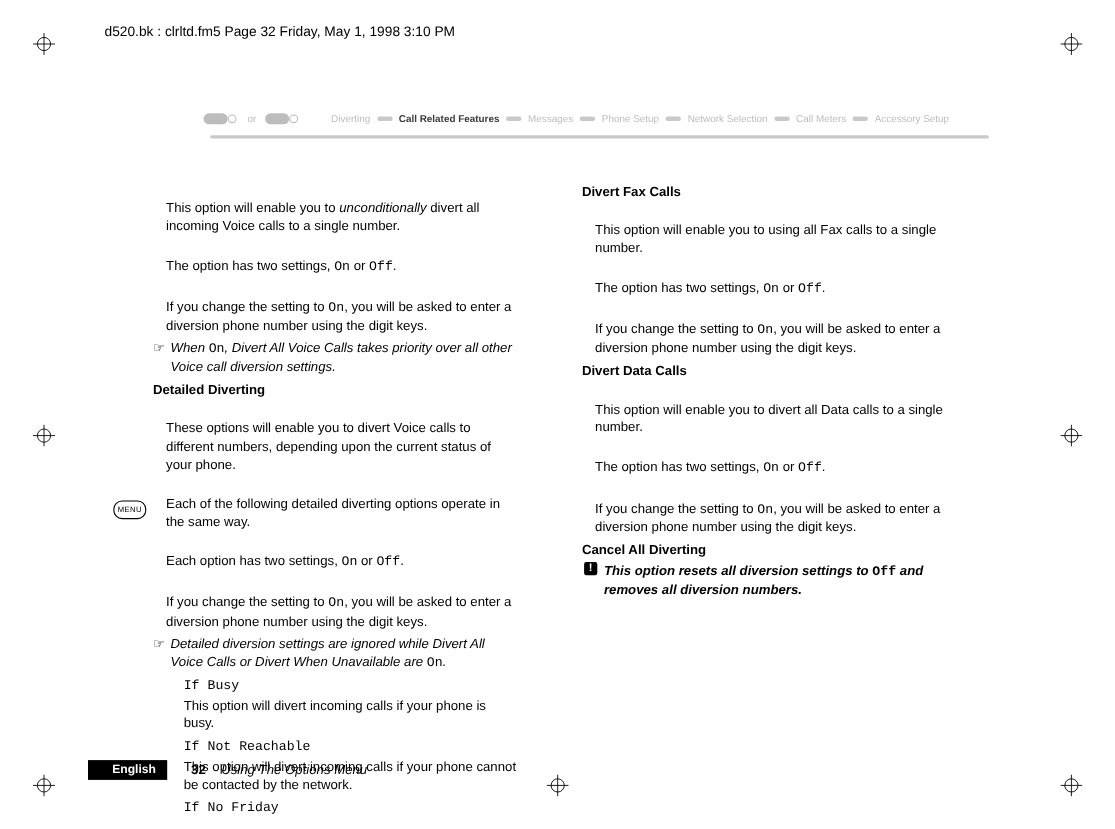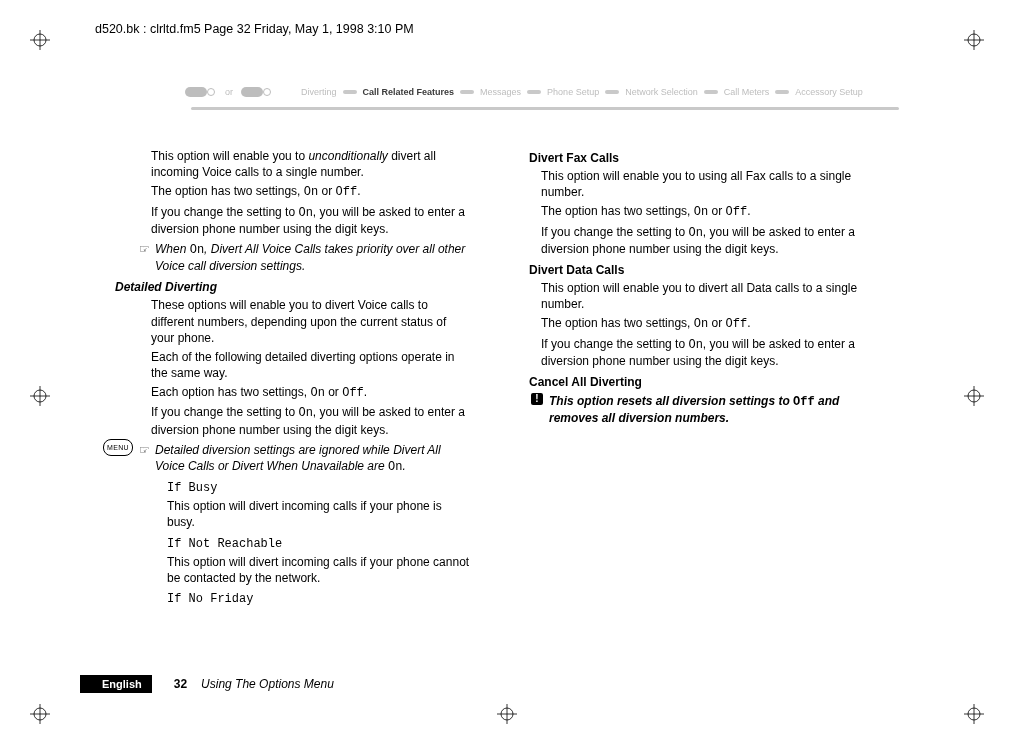--- a/index.html
+++ b/index.html
@@ -28,21 +28,21 @@
   .br { bottom: 30px; right: 30px; }
   .bc { bottom: 30px; left: 497px; }
   .framemaker-header {
     position: absolute;
     top: 22px;
     left: 95px;
     font-size: 12.5px;
   }
   .page {
     position: absolute;
-    top: 55px;
+    top: 71px;
     left: 95px;
     width: 824px;
     height: 660px;
   }
   .menu-bar {
     position: relative;
     height: 52px;
     margin-top: 24px;
     margin-left: 90px;
     width: 720px;
@@ -114,21 +114,21 @@
     width: 376px;
   }
   .h2 {
     font-weight: bold;
     margin-top: 6px;
     margin-bottom: 3px;
   }
   .indent-h2 { margin-left: 44px; }
   .p {
     margin-left: 56px;
-    margin-top: 3px;
+    margin-top: 20px;
     line-height: 1.35;
   }
   .note {
     display:flex;
     align-items:flex-start;
     gap:4px;
     margin-left:44px;
     margin-top:4px;
     font-style:italic;
     line-height:1.35;
@@ -284,21 +284,21 @@
 
     <div class="col">
       <div class="p"><span>This option will enable you to </span><span class="italic">unconditionally</span><span> divert all incoming Voice calls to a single number.</span></div>
       <div class="p"><span>The option has two settings, </span><span class="mono">On</span><span> or </span><span class="mono">Off</span><span>.</span></div>
       <div class="p"><span>If you change the setting to </span><span class="mono">On</span><span>, you will be asked to enter a diversion phone number using the digit keys.</span></div>
       <div class="note">
           <span class="glyph">☞</span>
           <span><span>When </span><span class="mono" style="font-style:normal;">On</span><span>, Divert All Voice Calls takes priority over all other Voice call diversion settings.</span></span>
         </div>
 
-      <div class="h2" style="margin-left:20px;font-style:italic;">Detailed Diverting</div>
+      <div class="h2" style="margin-left:44px;">Detailed Diverting</div>
       <div class="p">These options will enable you to divert Voice calls to different numbers, depending upon the current status of your phone.</div>
       <div class="p">Each of the following detailed diverting options operate in the same way.</div>
       <div class="p"><span>Each option has two settings, </span><span class="mono">On</span><span> or </span><span class="mono">Off</span><span>.</span></div>
       <div class="p"><span>If you change the setting to </span><span class="mono">On</span><span>, you will be asked to enter a diversion phone number using the digit keys.</span></div>
       <div class="note">
           <span class="glyph">☞</span>
           <span><span>Detailed diversion settings are ignored while Divert All Voice Calls or Divert When Unavailable are </span><span class="mono" style="font-style:normal;">On</span><span>.</span></span>
         </div>
 
       <div class="sub-label">If Busy</div>

